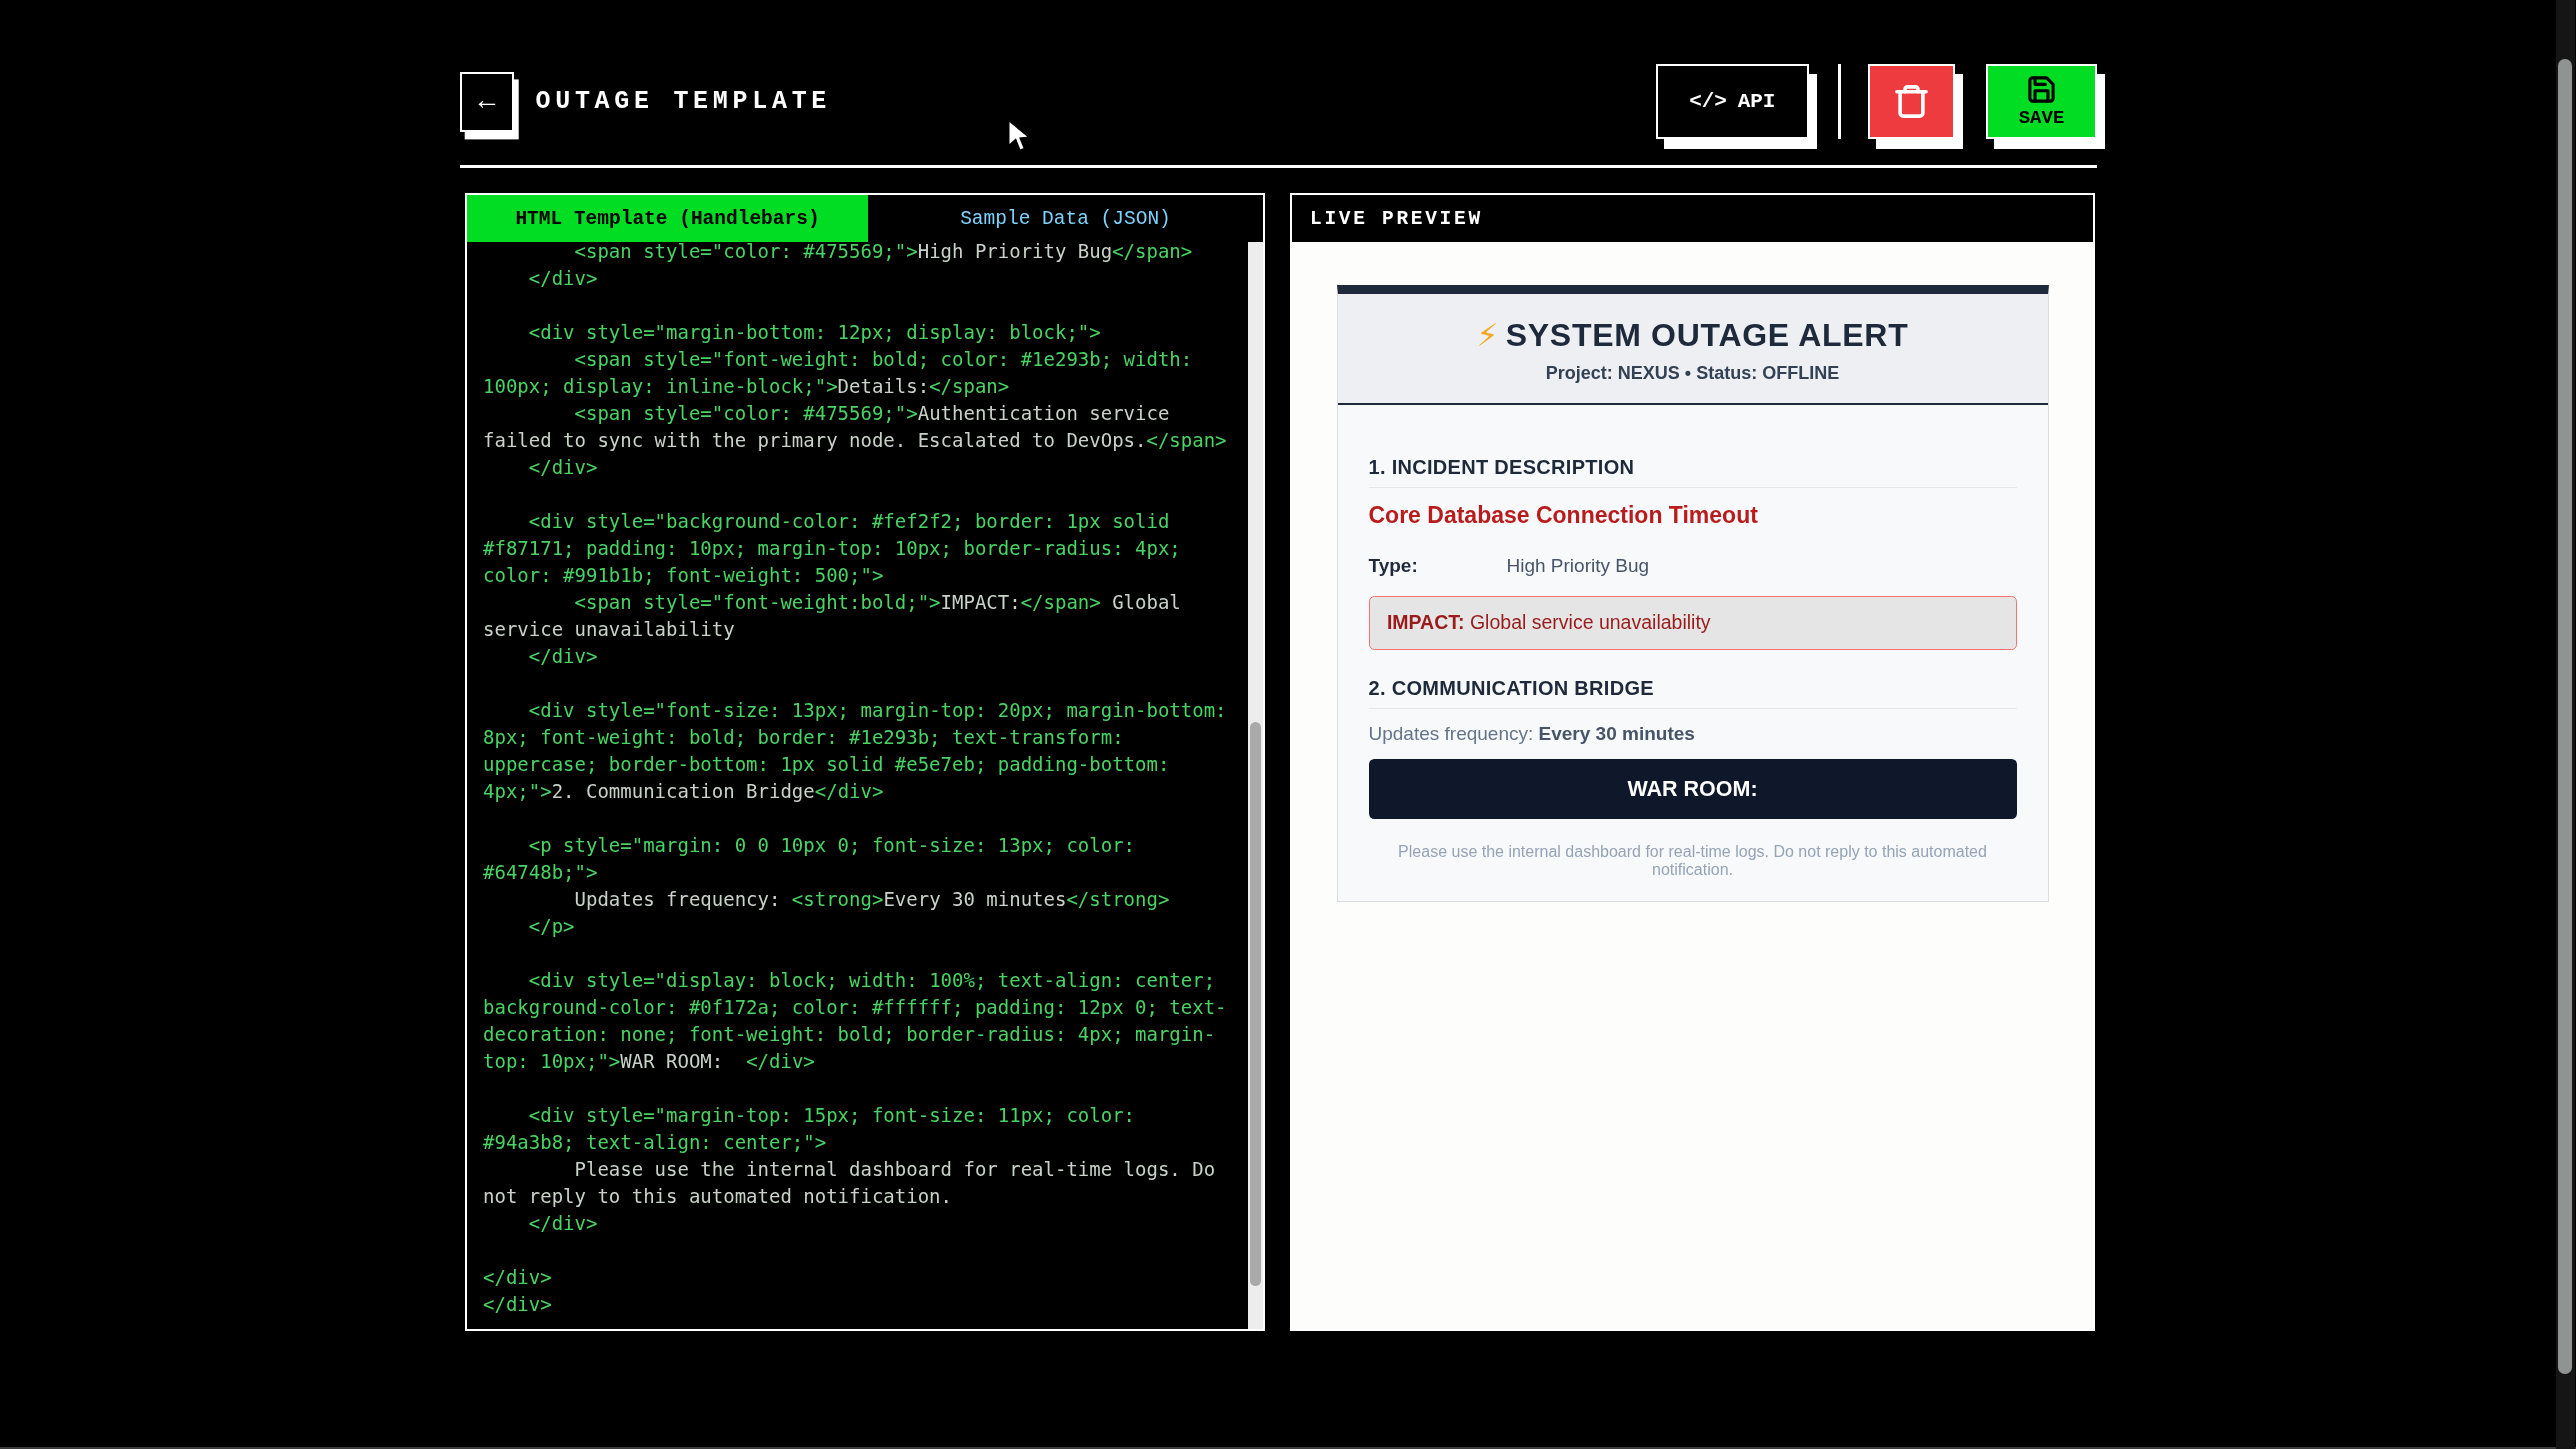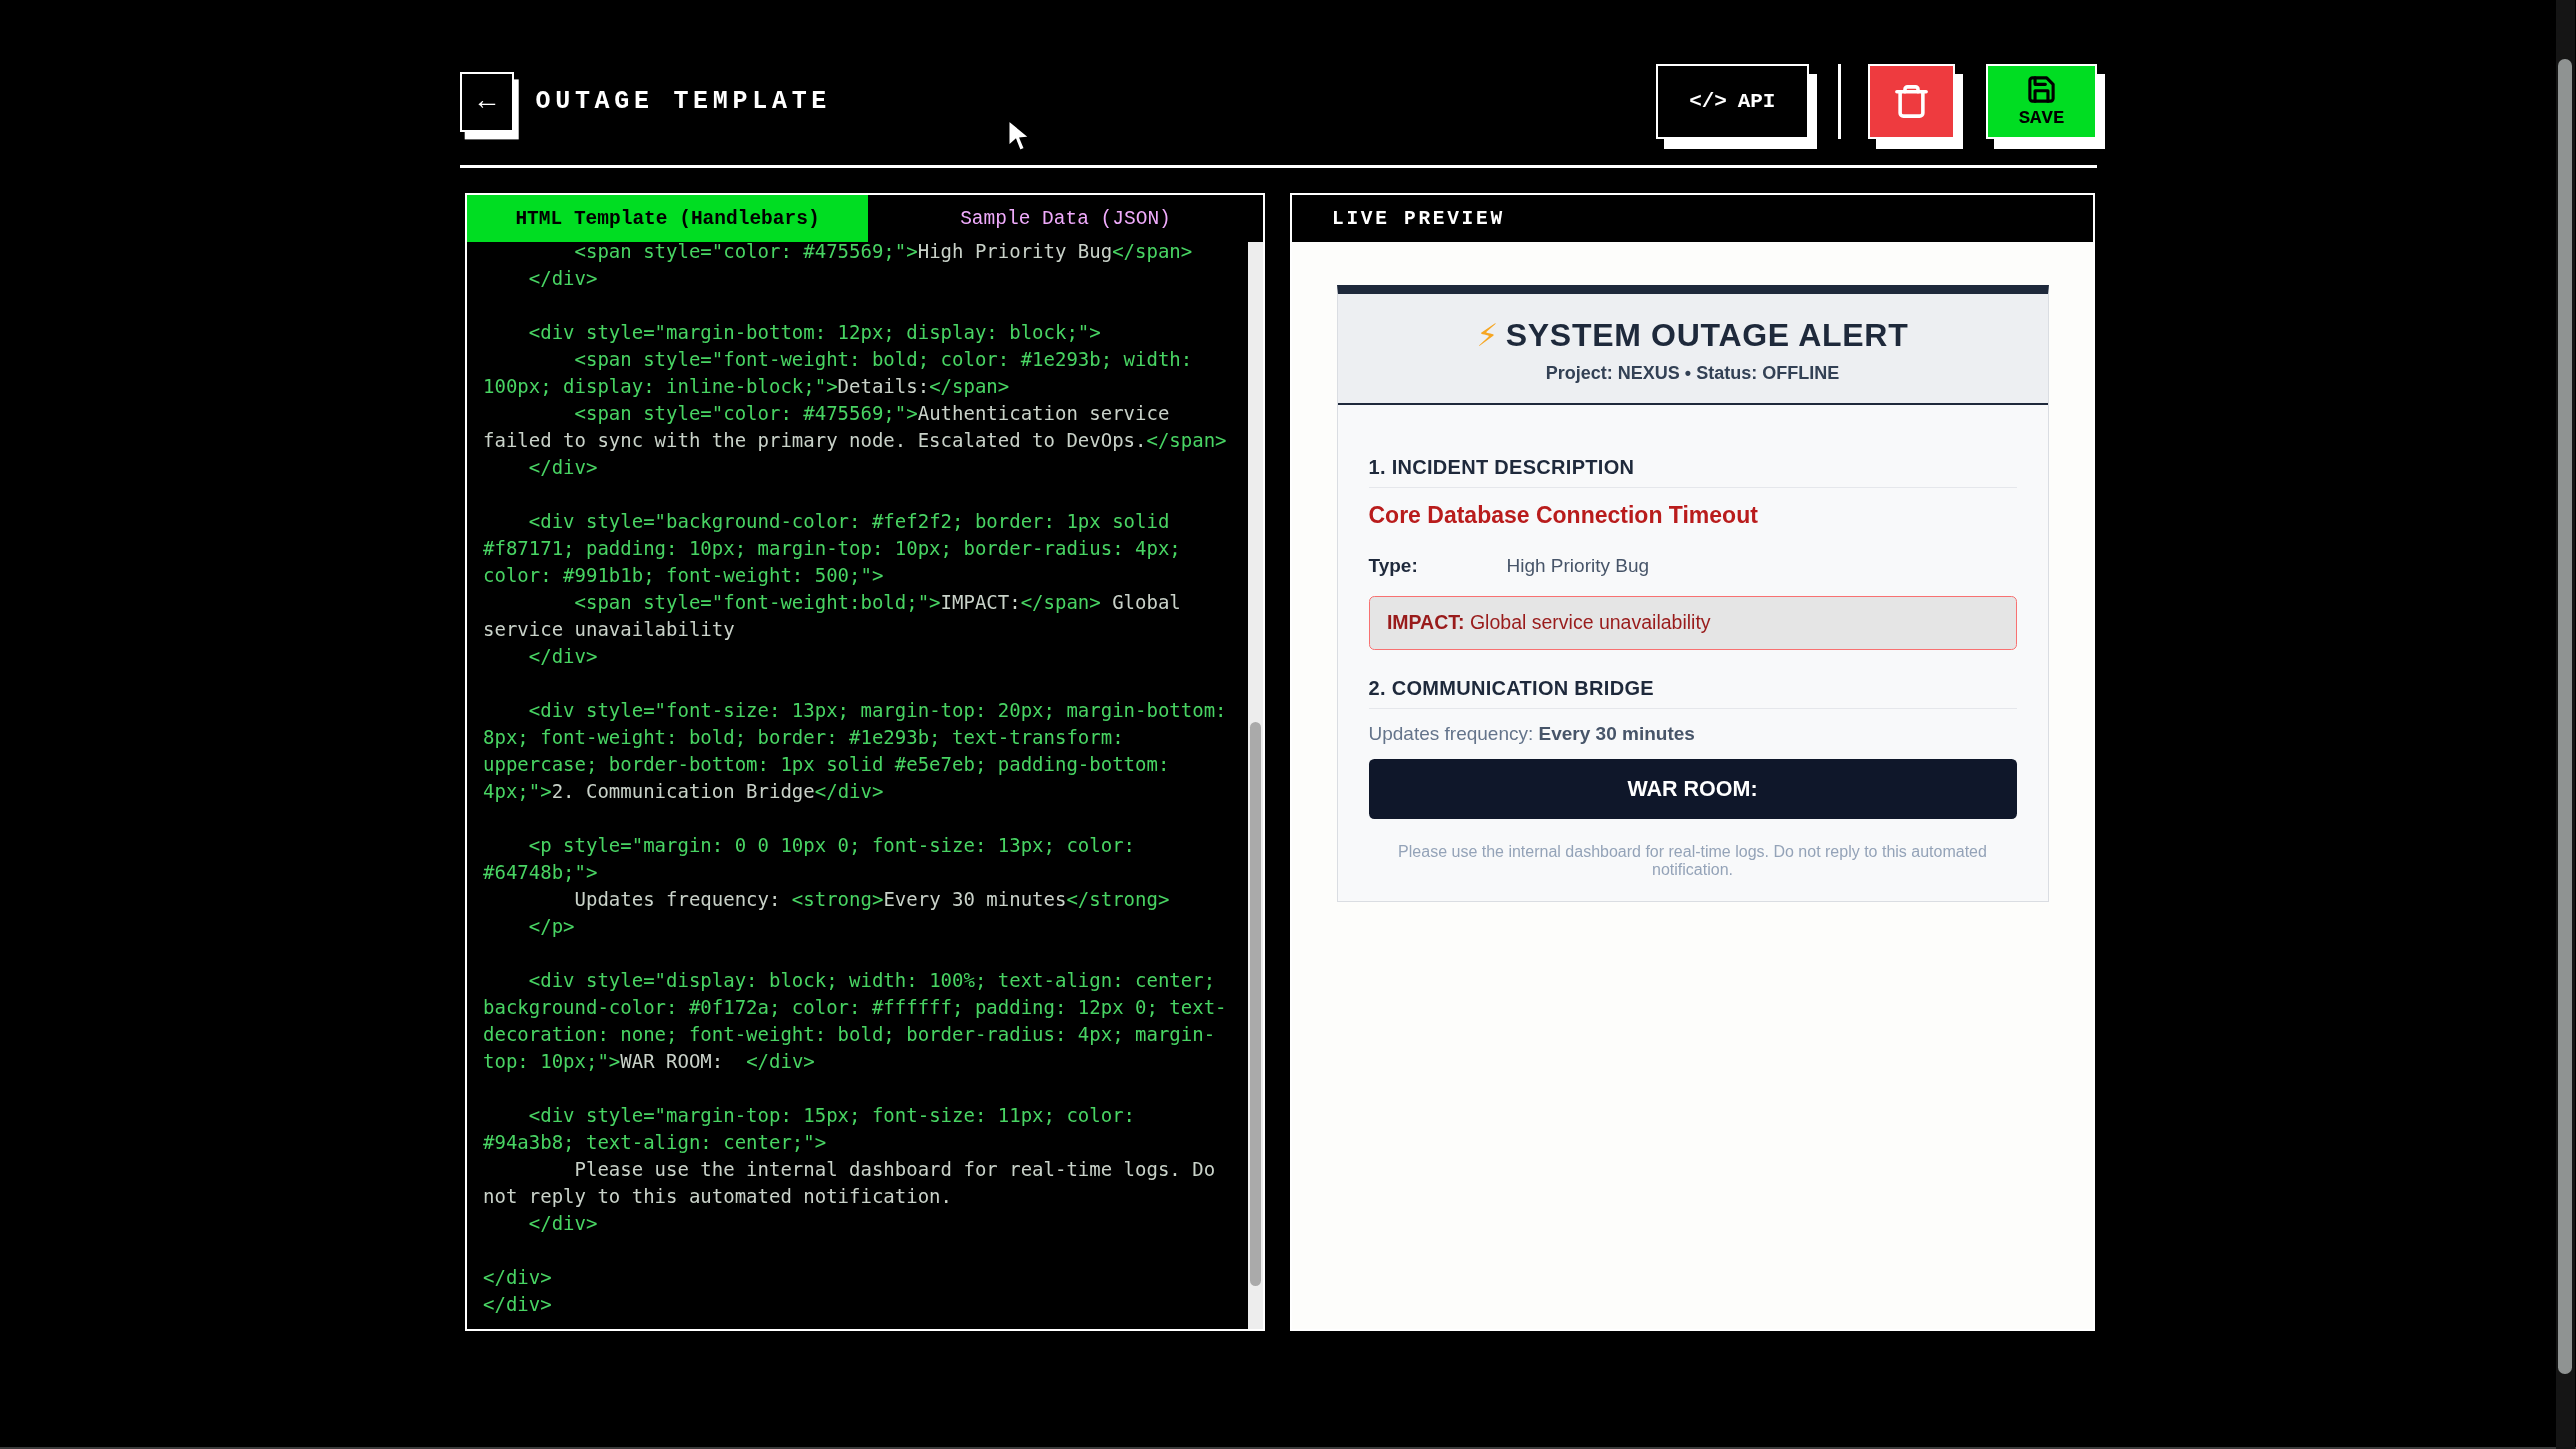--- a/index.html
+++ b/index.html
@@ -20,33 +20,33 @@
   .trash-btn{width:87px;height:75px;background:#ee3b3f;margin-right:31px;}
   .save-btn{width:111px;height:75px;background:#00dd22;color:#000;flex-direction:column;font-size:19px;gap:2.7px;}
   .hrule{position:absolute;left:460px;top:165px;width:1637px;height:3.4px;background:#fff;}
 
   
   .left-panel{position:absolute;left:465px;top:193px;width:800px;height:1138px;border:2px solid #fff;
               box-sizing:border-box;display:flex;flex-direction:column;background:#000;}
   .tabs{height:47px;display:flex;flex:0 0 auto;}
   .tab{flex:0 0 auto;display:flex;align-items:center;justify-content:center;font-size:19.5px;cursor:pointer;}
   .tab-active{width:401px;background:#00dd22;color:#000;font-weight:bold;}
-  .tab-inactive{flex:1;background:#000;color:#f0abfc;}
+  .tab-inactive{flex:1;background:#000;color:#7dd3fc;}
   .editor{flex:1;position:relative;overflow:hidden;background:#000;}
   .code{position:absolute;left:16px;right:47px;top:0;margin:-4px 0 0 0;
         font-size:19px;line-height:27px;white-space:pre;color:#c9d2c9;}
   .code .tag{color:#48d463;}
   .ed-scrollbar{position:absolute;right:0;top:0;bottom:0;width:14.8px;background:#ededed;cursor:pointer;}
   .ed-thumb{position:absolute;left:2px;width:10.7px;top:480px;height:564px;background:#aaaaaa;border-radius:6px;cursor:grab;}
 
   
   .right-panel{position:absolute;left:1290px;top:193px;width:805px;height:1138px;border:2px solid #fff;
                box-sizing:border-box;display:flex;flex-direction:column;}
   .preview-bar{height:47px;flex:0 0 auto;background:#000;color:#fff;display:flex;align-items:center;
-               padding-left:40px;font-size:19.5px;font-weight:bold;letter-spacing:2.7px;}
+               padding-left:18px;font-size:19.5px;font-weight:bold;letter-spacing:2.7px;}
   .preview-area{flex:1;background:#fdfdfb;overflow:hidden;font-family:"Liberation Sans","DejaVu Sans",sans-serif;}
 
   .card{width:712px;margin:43px auto 0;background:#f8f9fa;border:0.7px solid #dadde2;border-top:9.4px solid #1e293b;
         box-sizing:border-box;}
   .card-header{background:#edeff2;border-bottom:2.7px solid #1e293b;text-align:center;padding:23px 13.4px 19px;}
   .card-title{font-size:32px;font-weight:bold;color:#1e293b;letter-spacing:0.7px;}
   .bolt{color:#f6a623;font-size:31px;margin-right:6.7px;}
   .card-subtitle{margin-top:9.4px;font-size:18px;font-weight:bold;color:#334155;}
   .card-body{padding:24px 31px 21.5px;}
   .section-heading{margin-top:27px;font-size:20px;font-weight:bold;color:#1e293b;

